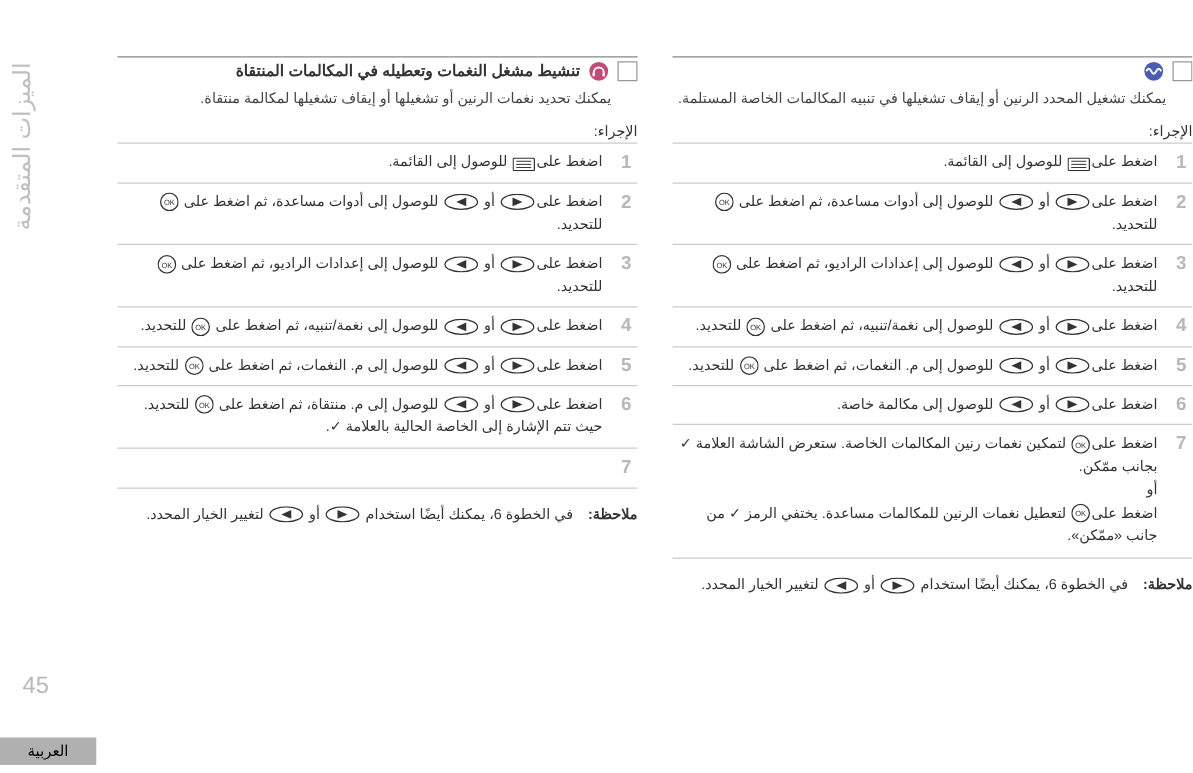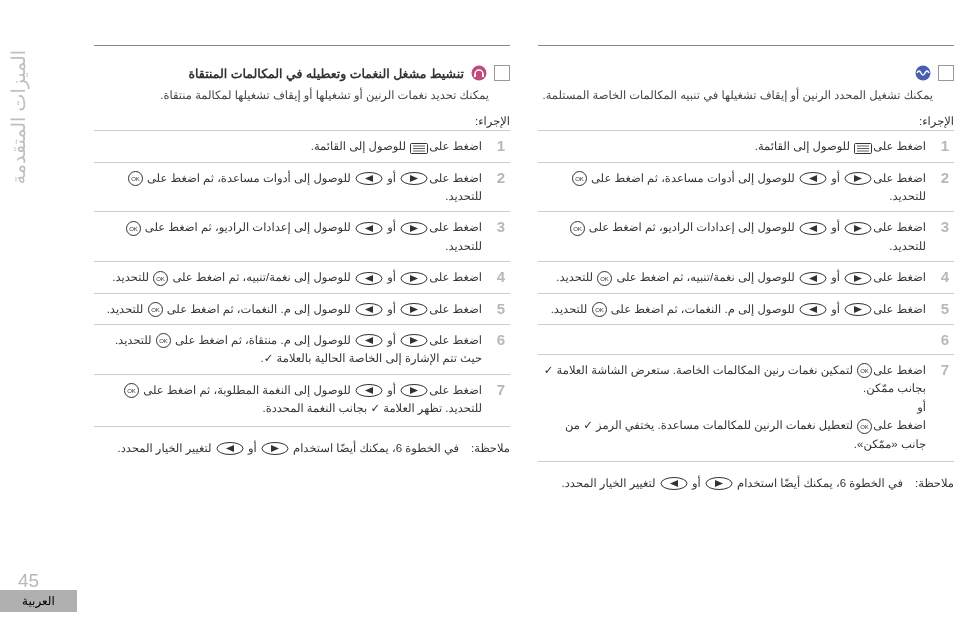--- a/index.html
+++ b/index.html
@@ -1,31 +1,31 @@
 <!DOCTYPE html>
 <html dir="rtl" lang="ar"><head>
 <meta charset="utf-8">
 <style>
 body{margin:0;font-family:Tahoma,Arial,sans-serif;font-size:12px;color:#333;background:#fff;width:954px;height:618px;position:relative;direction:rtl}
 .page{display:flex;flex-direction:row;padding:45px 0 0 50px;gap:28px;height:540px;justify-content:flex-start}
 .col{flex:0 0 416px;width:416px}
 .sidebar{position:absolute;left:8px;top:50px;writing-mode:vertical-rl;transform:rotate(180deg);font-size:19px;color:#bfbfbf;letter-spacing:2px;font-weight:400}
-.sec-head{display:flex;align-items:flex-end;gap:7px;margin-bottom:6px;border-top:1.5px solid #888;padding-top:19px}
+.sec-head{display:flex;align-items:flex-start;gap:7px;margin-bottom:6px;border-top:1.5px solid #888;padding-top:3px}
 .sec-head .sq{width:14px;height:14px;border:1px solid #999;display:inline-block}
 .sec-head h2{margin:0;font-size:12.5px;font-weight:700;color:#333}
 .ico-wave{width:16px;height:16px;display:inline-block}
 .desc{font-size:11.5px;color:#444;margin:4px 21px 10px 0;line-height:1.5}
 .proc{font-weight:400;font-size:11.5px;margin:6px 0 2px 0}
 .step{display:flex;border-top:1px solid #ccc;padding:6px 0;gap:10px;align-items:flex-start}
 .step-num{color:#b8b8b8;font-size:15px;font-weight:700;width:18px;text-align:center;flex-shrink:0}
 .step-txt{font-size:11.5px;line-height:1.6;flex:1}
 .nl-sep{border-top:1px solid #ccc;margin:2px 0 6px 0}
 .note-row{display:flex;gap:12px;padding:6px 0;font-size:11.5px;line-height:1.6}
-.note-lbl{font-weight:400}
-.pg-num{position:absolute;left:18px;bottom:26px;font-size:19px;color:#b8b8b8;font-weight:400}
+.note-lbl{font-weight:700}
+.pg-num{position:absolute;left:18px;bottom:58px;font-size:19px;color:#b8b8b8;font-weight:400}
 .lang-tab{position:absolute;left:0;bottom:6px;background:#b0b0b0;color:#000000;font-size:12px;padding:4px 22px;border-radius:0}
 svg.oval-btn{width:28px;height:13px;vertical-align:middle;margin:0 1px}
 svg.round-btn{width:15px;height:15px;vertical-align:middle;margin:0 1px}
 svg.rect-btn{width:18px;height:11px;vertical-align:middle;margin:0 1px;position:relative;top:1px}
 .bold{font-weight:400}
 .chk{font-family:Arial}
 </style>
 </head>
 <body>
 
@@ -106,20 +106,25 @@
     <div class="step-txt"><span>اضغط على</span><svg class="oval-btn">
             <use href="#ovl-right"></use>
           </svg><span class="bold"> أو </span><svg class="oval-btn">
             <use href="#ovl-left"></use>
           </svg><span> للوصول إلى م. </span><span class="bold">النغمات</span><span>، ثم اضغط على </span><svg class="round-btn">
             <use href="#btn-ok"></use>
           </svg><span> للتحديد.</span></div>
   </div>
   <div class="step">
     <div class="step-num">6</div>
+    <div class="step-txt"><span>اضغط على</span><svg class="oval-btn">
+            <use href="#ovl-right"></use>
+          </svg><span> أو </span><svg class="oval-btn">
+            <use href="#ovl-left"></use>
+          </svg><span> للوصول إلى </span><span class="bold">مكالمة خاصة</span><span>.</span></div>
   </div>
   <div class="step">
     <div class="step-num">7</div>
     <div class="step-txt"><span>اضغط على</span><svg class="round-btn">
             <use href="#btn-ok"></use>
           </svg><span> لتمكين نغمات رنين المكالمات الخاصة. ستعرض الشاشة العلامة </span><span class="chk">✓</span><span> بجانب </span><span class="bold">ممّكن</span><span>.</span><br><span class="bold">أو</span><br><span>اضغط على</span><svg class="round-btn">
             <use href="#btn-ok"></use>
           </svg><span> لتعطيل نغمات الرنين للمكالمات مساعدة. يختفي الرمز </span><span class="chk">✓</span><span> من جانب «</span><span class="bold">ممّكن</span><span>».</span></div>
   </div>
   <div class="nl-sep"></div>
@@ -198,27 +203,20 @@
     <div class="step-txt"><span>اضغط على</span><svg class="oval-btn">
             <use href="#ovl-right"></use>
           </svg><span> أو </span><svg class="oval-btn">
             <use href="#ovl-left"></use>
           </svg><span> للوصول إلى م. </span><span class="bold">منتقاة</span><span>، ثم اضغط على </span><svg class="round-btn">
             <use href="#btn-ok"></use>
           </svg><span> للتحديد.</span><br><span>حيث تتم الإشارة إلى الخاصة الحالية بالعلامة </span><span class="chk">✓</span>.</div>
   </div>
   <div class="step">
     <div class="step-num">7</div>
-    <div class="step-txt"><span>اضغط على</span><svg class="oval-btn">
-            <use href="#ovl-right"></use>
-          </svg><span> أو </span><svg class="oval-btn">
-            <use href="#ovl-left"></use>
-          </svg><span> للوصول إلى النغمة المطلوبة، ثم اضغط على </span><svg class="round-btn">
-            <use href="#btn-ok"></use>
-          </svg><span> للتحديد. تظهر العلامة </span><span class="chk">✓</span><span> بجانب النغمة المحددة.</span></div>
   </div>
   <div class="nl-sep"></div>
   <div class="note-row">
     <div class="note-lbl">ملاحظة:</div>
     <div><span>في الخطوة 6، يمكنك أيضًا استخدام </span><svg class="oval-btn">
             <use href="#ovl-right"></use>
           </svg><span> أو </span><svg class="oval-btn">
             <use href="#ovl-left"></use>
           </svg><span> لتغيير الخيار المحدد.</span></div>
   </div>

